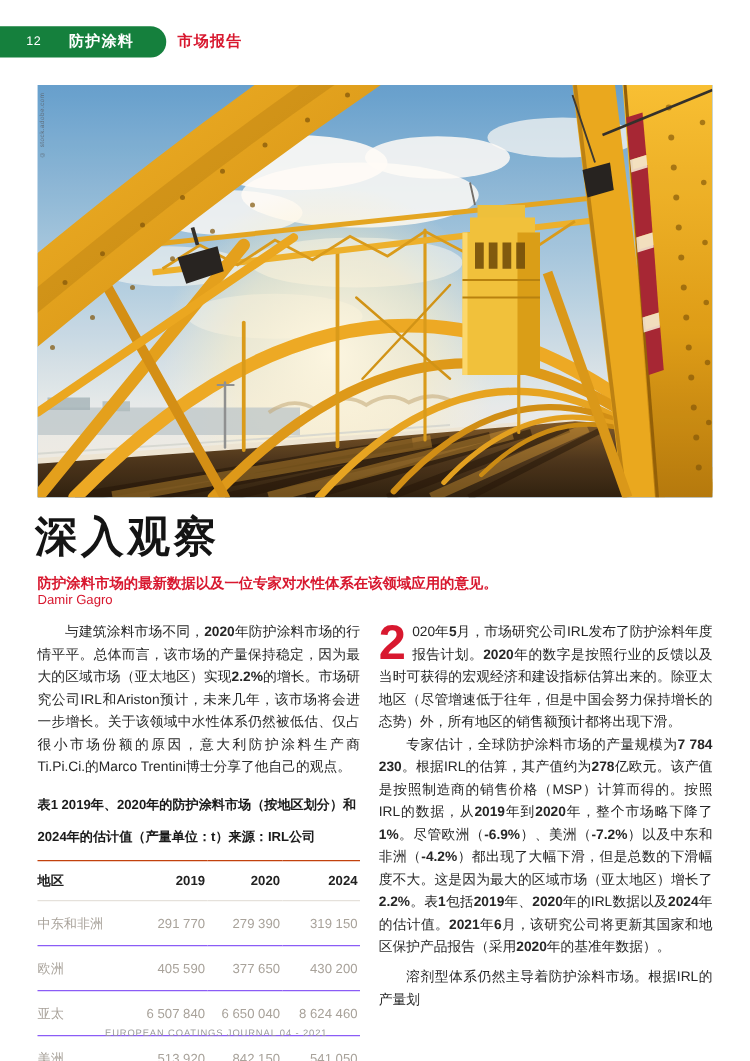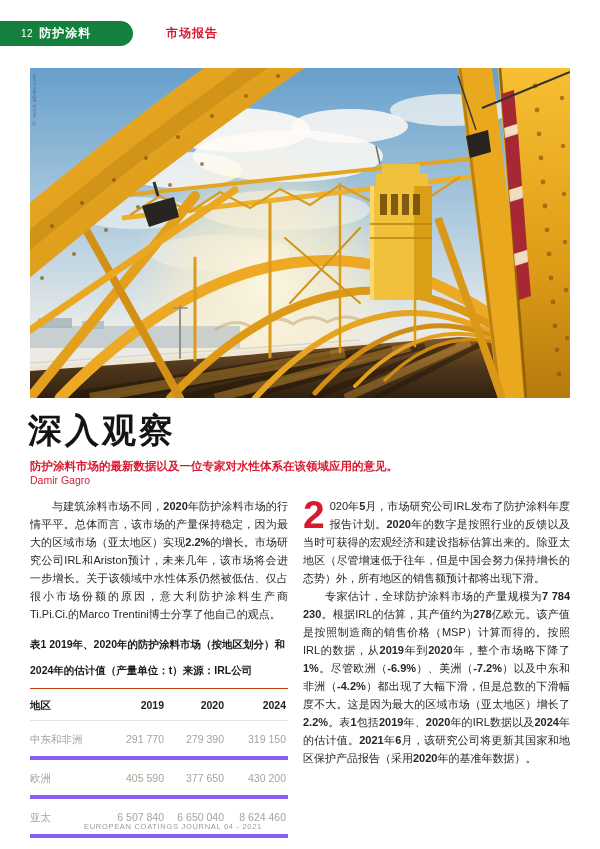--- a/index.html
+++ b/index.html
@@ -7,24 +7,24 @@
     position:relative;width:600px;height:849px;margin:0 auto;background:#fff;
     font-family:"Liberation Sans","DejaVu Sans",sans-serif;color:#222;overflow:hidden;
   }
   
   .hdr-badge{
     position:absolute;left:0;top:21px;height:25px;width:133px;
     background:#15803d;border-radius:0 13px 13px 0;
     display:flex;align-items:center;
   }
   .hdr-pagenum{color:#fff;font-size:10px;margin-left:21px;letter-spacing:.5px;}
-  .hdr-section{color:#fff;font-size:12px;font-weight:bold;margin-left:6px;letter-spacing:1px;}
+  .hdr-section{color:#fff;font-size:12px;font-weight:bold;margin-left:22px;letter-spacing:1px;}
   .hdr-report{
     position:absolute;left:142px;top:21px;height:25px;display:flex;align-items:center;
-    color:#d8182f;font-size:12px;font-weight:bold;letter-spacing:1px;margin-left:24px;
+    color:#d8182f;font-size:12px;font-weight:bold;letter-spacing:1px;
   }
   
   .photo{position:absolute;left:30px;top:68px;width:540px;height:330px;overflow:hidden;background:#9cc0de;}
   .photo svg{display:block;width:540px;height:330px;}
   .photo-credit{
     position:absolute;left:1px;top:6px;
     writing-mode:vertical-rl;transform:rotate(180deg);
     font-size:5px;color:rgba(90,100,110,.85);letter-spacing:.4px;white-space:nowrap;
   }
   
@@ -45,21 +45,21 @@
   .para3{margin-top:6px !important;}
   
   .tbl-caption{margin-top:8px !important;font-weight:bold;color:#1a1a1a;font-size:10.5px;line-height:26px;text-align:left;}
   table.mkt{border-collapse:collapse;width:258px;margin-top:5px;font-size:10.5px;}
   table.mkt th{
     font-weight:bold;color:#222;text-align:right;padding:7px 2px 6px 0;
     border-top:1px solid #c2410c;border-bottom:1px solid #e5e1db;
   }
   table.mkt th:first-child{text-align:left;padding-left:0;}
   table.mkt td{
-    color:#a8a29a;text-align:right;padding:9px 2px 8px 0;border-bottom:4px solid #8b5cf6;
+    color:#a8a29a;text-align:right;padding:9px 2px 8px 0;border-bottom:1px solid #8b5cf6;
   }
   table.mkt td:first-child{text-align:left;}
   table.mkt tr.total td{
     color:#111;font-weight:bold;border-top:1px solid #ccc8c1;border-bottom:3px solid #bcb7af;
     padding:7px 2px 7px 0;
   }
   
   .footer{position:absolute;left:84px;top:822px;font-size:7.5px;color:#9b9b9b;letter-spacing:.7px;}
 </style>
 </head>
@@ -305,17 +305,18 @@
         <td>7 784 230</td>
         <td>9 914 860</td>
       </tr>
     </tbody>
       </table>
   </div>
 
   <div class="col col-right">
     <p><span class="dropcap">2</span><span>020年<b>5</b>月，市场研究公司IRL发布了防护涂料年度报告计划。<b>2020</b>年的数字是按照行业的反馈以及当时可获得的宏观经济和建设指标估算出来的。除亚太地区（尽管增速低于往年，但是中国会努力保持增长的态势）外，所有地区的销售额预计都将出现下滑。</span></p>
     <p class="indent">专家估计，全球防护涂料市场的产量规模为<b>7 784 230</b>。根据IRL的估算，其产值约为<b>278</b>亿欧元。该产值是按照制造商的销售价格（MSP）计算而得的。按照IRL的数据，从<b>2019</b>年到<b>2020</b>年，整个市场略下降了<b>1%</b>。尽管欧洲（<b>-6.9%</b>）、美洲（<b>-7.2%</b>）以及中东和非洲（<b>-4.2%</b>）都出现了大幅下滑，但是总数的下滑幅度不大。这是因为最大的区域市场（亚太地区）增长了<b>2.2%</b>。表<b>1</b>包括<b>2019</b>年、<b>2020</b>年的IRL数据以及<b>2024</b>年的估计值。<b>2021</b>年<b>6</b>月，该研究公司将更新其国家和地区保护产品报告（采用<b>2020</b>年的基准年数据）。</p>
+    <p class="indent para3">溶剂型体系仍然主导着防护涂料市场。根据IRL的产量划</p>
   </div>
 
   <div class="footer">EUROPEAN COATINGS JOURNAL 04 - 2021</div>
 
 </div>
 
 </body></html>

